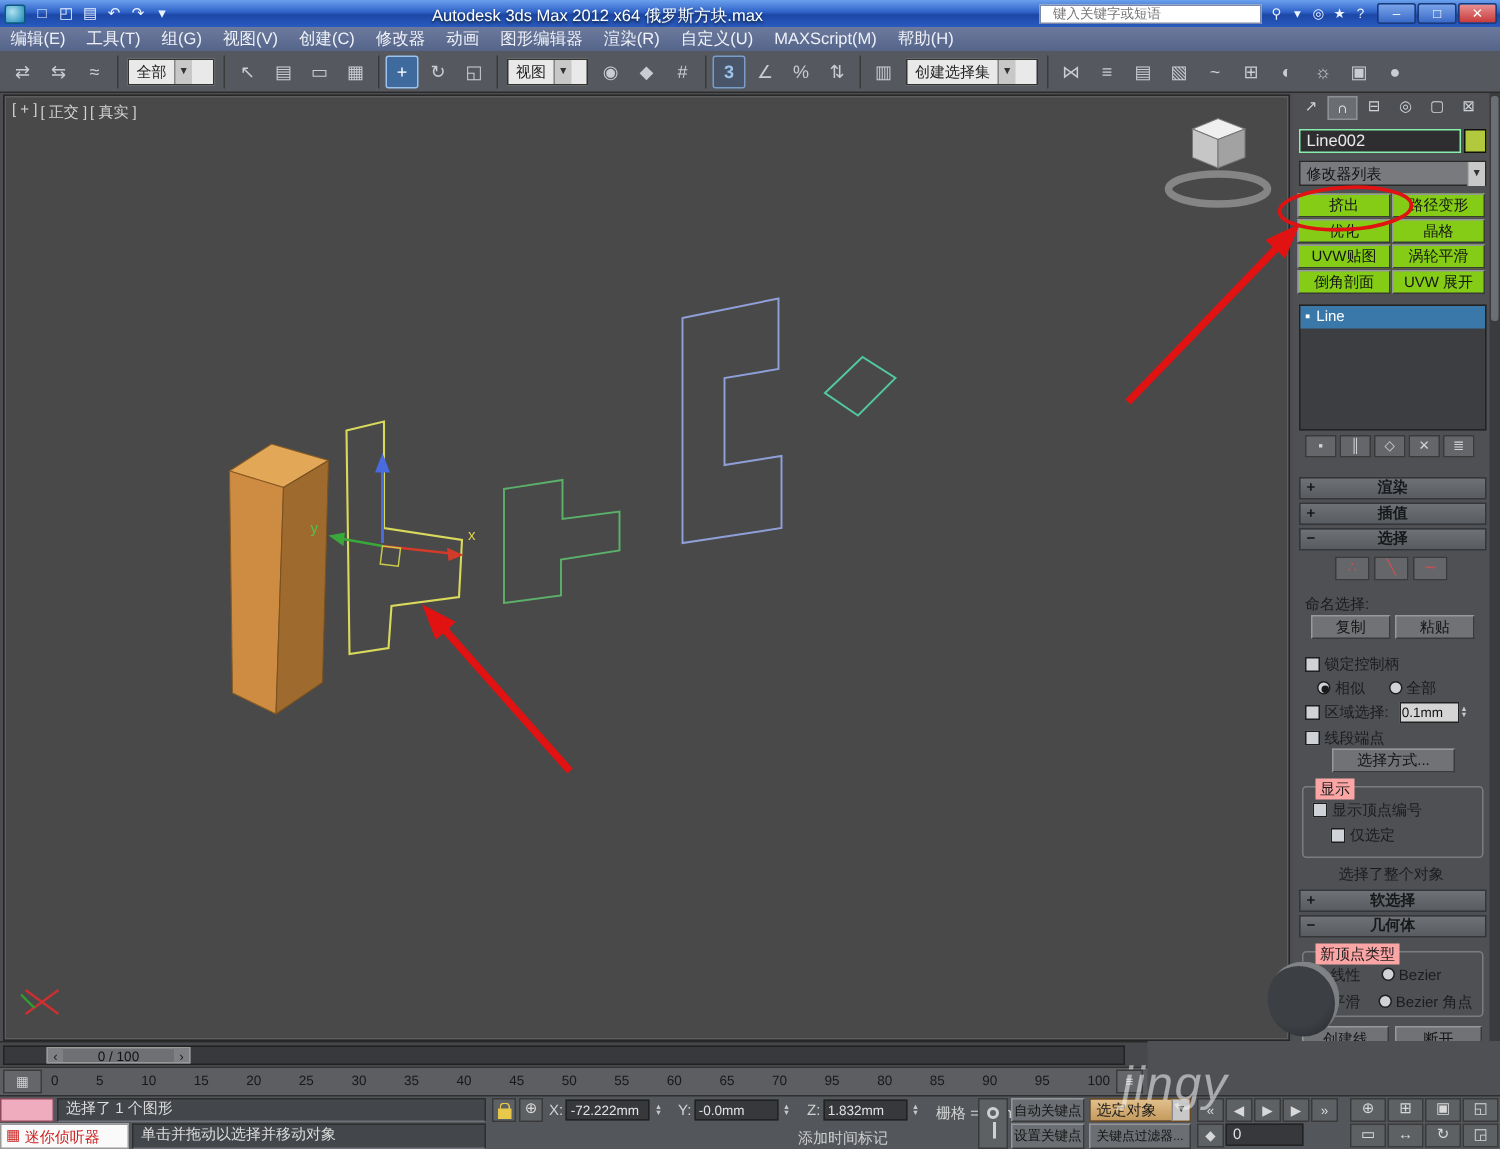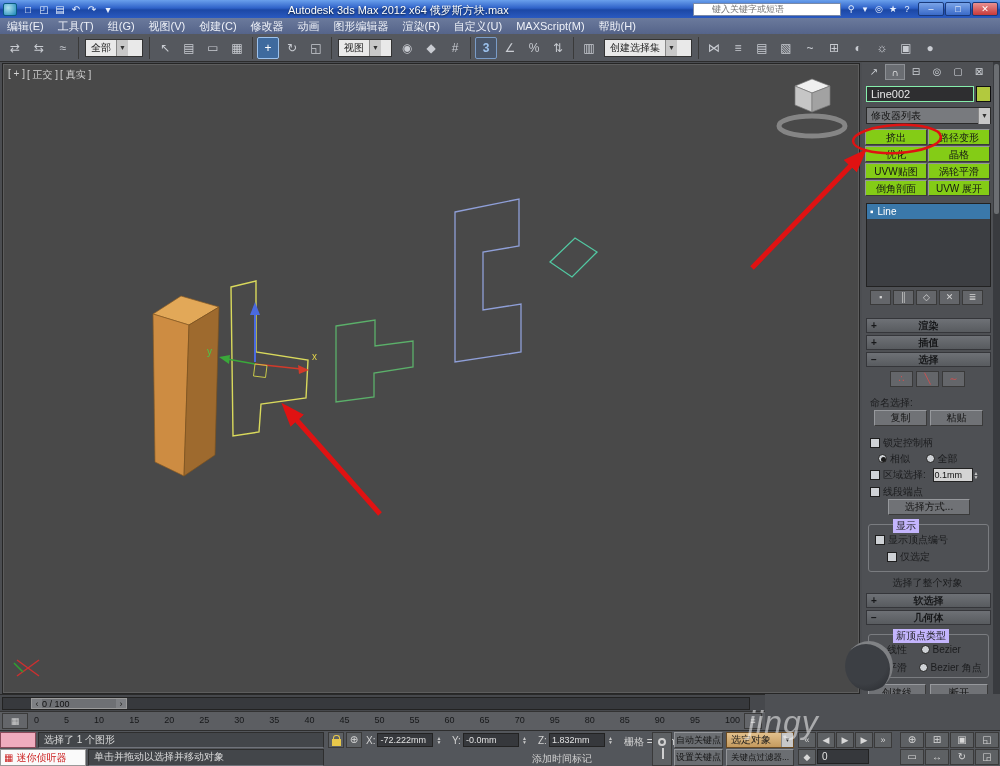--- a/index.html
+++ b/index.html
@@ -5,21 +5,21 @@
   *{margin:0;padding:0;box-sizing:border-box;}
   html,body{width:1000px;height:766px;background:#3a3a3a;}
   .screen{position:relative;width:1000px;height:766px;background:#4b4d51;font-family:"Liberation Sans","DejaVu Sans",sans-serif;overflow:hidden;color:#d8d8d8;}
   
   .titlebar{position:absolute;left:0;top:0;width:1000px;height:18px;background:linear-gradient(#6aa0ec 0%,#2f62c8 45%,#1c48a6 55%,#2a5ac0 100%);display:flex;align-items:center;font-size:10px;color:#fff;z-index:10;}
   .logo{width:14px;height:13px;margin:0 3px;background:radial-gradient(circle at 35% 35%,#aee2f0,#1a86b8);border-radius:2px;border:1px solid #0a5a80;flex:none;}
   .qrow{display:flex;align-items:center;}
   .qicon{width:16px;text-align:center;font-size:10px;color:#eaf2ff;cursor:default;}
   .tb-title{position:absolute;left:288px;top:3px;font-size:11px;white-space:nowrap;text-shadow:0 1px 2px #123;}
   .searchwrap{margin-left:auto;display:flex;align-items:center;gap:3px;padding-right:2px;}
-  .search-input{width:148px;height:13px;font-size:9px;border:1px solid #7a8aa8;background:#fff;color:#333;padding:0 18px;font-family:inherit;}
+  .search-input{width:148px;height:13px;font-size:9px;border:1px solid #7a8aa8;background:#fff;color:#333;padding:0 8px;font-family:inherit;}
   .info-icon{width:14px;text-align:center;font-size:9px;color:#eaf2ff;}
   .winrow{display:flex;}
   .win-btn{width:26px;height:14px;border:1px solid #1a3a7a;background:linear-gradient(#7aa4e8,#3a6ac8);color:#fff;font-size:9px;text-align:center;line-height:12px;margin-left:1px;border-radius:2px;}
   .win-btn.close{background:linear-gradient(#e89090,#c83a3a);}
   
   .menubar{position:absolute;left:0;top:18px;width:1000px;height:16px;background:linear-gradient(#6b7a9c,#55648a);display:flex;align-items:center;font-size:11px;color:#eef1f8;z-index:9;}
   .menu-item{padding:0 7px;line-height:16px;white-space:nowrap;}
   
   .toolbar{position:absolute;left:0;top:34px;width:1000px;height:28px;background:#55585e;border-bottom:1px solid #2c2c2c;display:flex;align-items:center;padding-left:3px;z-index:8;}
   .tbgroup{display:flex;align-items:center;}
@@ -55,30 +55,30 @@
   .so-btn{width:23px;height:16px;background:#64666a;border:1px solid #3a3a3a;color:#d05050;font-size:10px;text-align:center;line-height:14px;}
   .cp-row{position:absolute;color:#1b1c1e;font-size:10px;white-space:nowrap;}
   .lt{color:#d8d9db;}
   .cp-btn{background:#707276;border:1px solid;border-color:#96989c #3a3a3a #3a3a3a #96989c;color:#141414;font-size:10px;text-align:center;font-family:inherit;}
   .chk{display:inline-block;width:10px;height:10px;background:#cfd2d6;border:1px solid #1e1e1e;margin-right:3px;vertical-align:-2px;}
   .radio{display:inline-block;width:9px;height:9px;border-radius:50%;background:#cfd2d6;border:1px solid #1e1e1e;margin-right:3px;vertical-align:-1px;}
   .radio.on{position:relative;}
   .radio.on::after{content:"";position:absolute;left:2px;top:2px;width:5px;height:5px;border-radius:50%;background:#1a1a1a;}
   .numfield{display:inline-block;width:40px;height:14px;background:#d4d4d4;border:1px solid #222;color:#111;font-size:9px;line-height:13px;padding-left:1px;vertical-align:middle;}
   .groupbox{position:absolute;left:6px;width:121px;border:1px solid #7a7c80;border-radius:3px;}
-  .gb-title{position:absolute;top:-6px;left:8px;background:#c4b5fd;padding:0 3px;font-size:10px;color:#1b1c1e;margin-left:16px;}
+  .gb-title{position:absolute;top:-6px;left:8px;background:#fca5a5;padding:0 3px;font-size:10px;color:#1b1c1e;}
   .cp-scroll{position:absolute;left:131px;top:0;width:7px;height:632px;background:#393b3f;}
   .cp-thumb{position:absolute;left:1px;top:2px;width:5px;height:150px;background:#6b6e72;border-radius:2px;}
   .spin{display:inline-flex;flex-direction:column;font-size:5px;line-height:4px;color:#c8c8c8;vertical-align:middle;margin-left:1px;}
   
   .bottomfill{position:absolute;left:765px;top:694px;width:235px;height:36px;background:#4e5054;}
   .timeslider{position:absolute;left:0;top:694px;width:765px;height:17px;background:#46484c;border-top:1px solid #2a2a2a;}
   .ts-track{position:absolute;left:2px;top:2px;width:748px;height:13px;background:#37393d;border:1px solid #222;}
   .ts-handle{position:absolute;left:28px;top:0;width:96px;height:11px;background:#6e7074;border:1px solid #9a9a9a;color:#111;font-size:9px;display:flex;align-items:center;}
-  .ts-handle .mid{flex:1;text-align:left;}
+  .ts-handle .mid{flex:1;text-align:center;}
   .ts-arrow{width:10px;text-align:center;color:#222;font-size:9px;background:#7e8084;height:100%;line-height:10px;}
   .ruler{position:absolute;left:0;top:711px;width:765px;height:19px;background:#5c5e62;border-top:1px solid #333;}
   .ticks{position:absolute;left:34px;top:3px;width:706px;display:flex;justify-content:space-between;font-size:9px;color:#17181a;}
   .ruler-btn{position:absolute;top:1px;width:26px;height:16px;background:#64666a;border:1px solid #3a3a3a;color:#cfcfcf;font-size:9px;text-align:center;line-height:14px;}
   
   .statusbar{position:absolute;left:0;top:730px;width:1000px;height:36px;background:#53565b;border-top:1px solid #2e2e2e;font-size:10px;z-index:7;}
   .macro{position:absolute;left:0;top:1px;width:36px;height:16px;background:#efacbe;border:1px solid #8a4a5a;}
   .listener{position:absolute;left:0;top:18px;width:86px;height:17px;background:#fafafa;border:1px solid #999;color:#c22;display:flex;align-items:center;gap:3px;padding-left:3px;font-size:10px;}
   .sunken{position:absolute;background:#43464a;border:1px solid #2e2e2e;border-bottom-color:#70737a;color:#dcdcdc;line-height:14px;padding:0 5px;height:16px;}
   .sb-btn{position:absolute;background:#6b6e72;border:1px solid;border-color:#94969a #3a3a3a #3a3a3a #94969a;color:#141414;text-align:center;font-family:inherit;}

